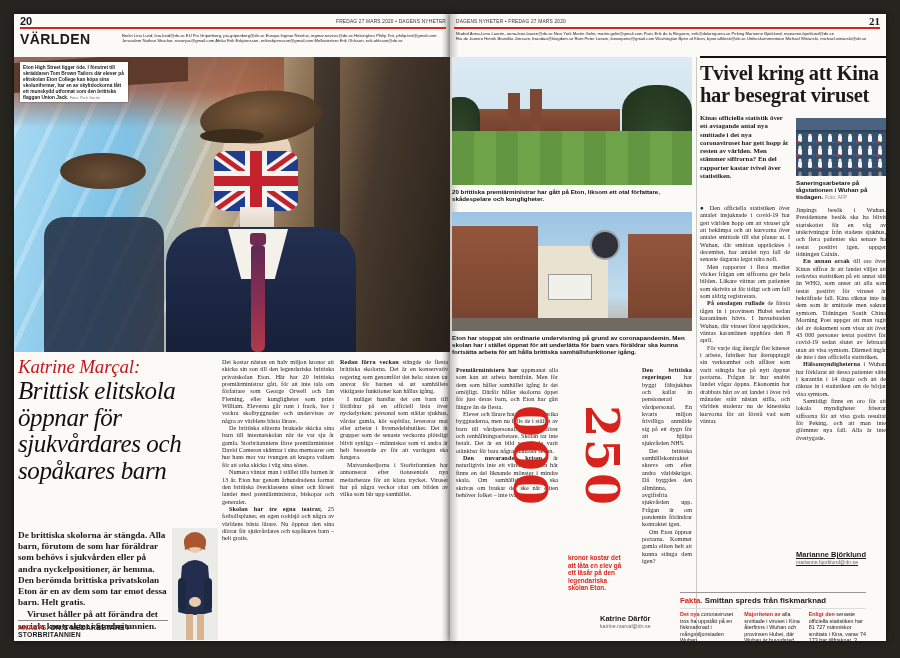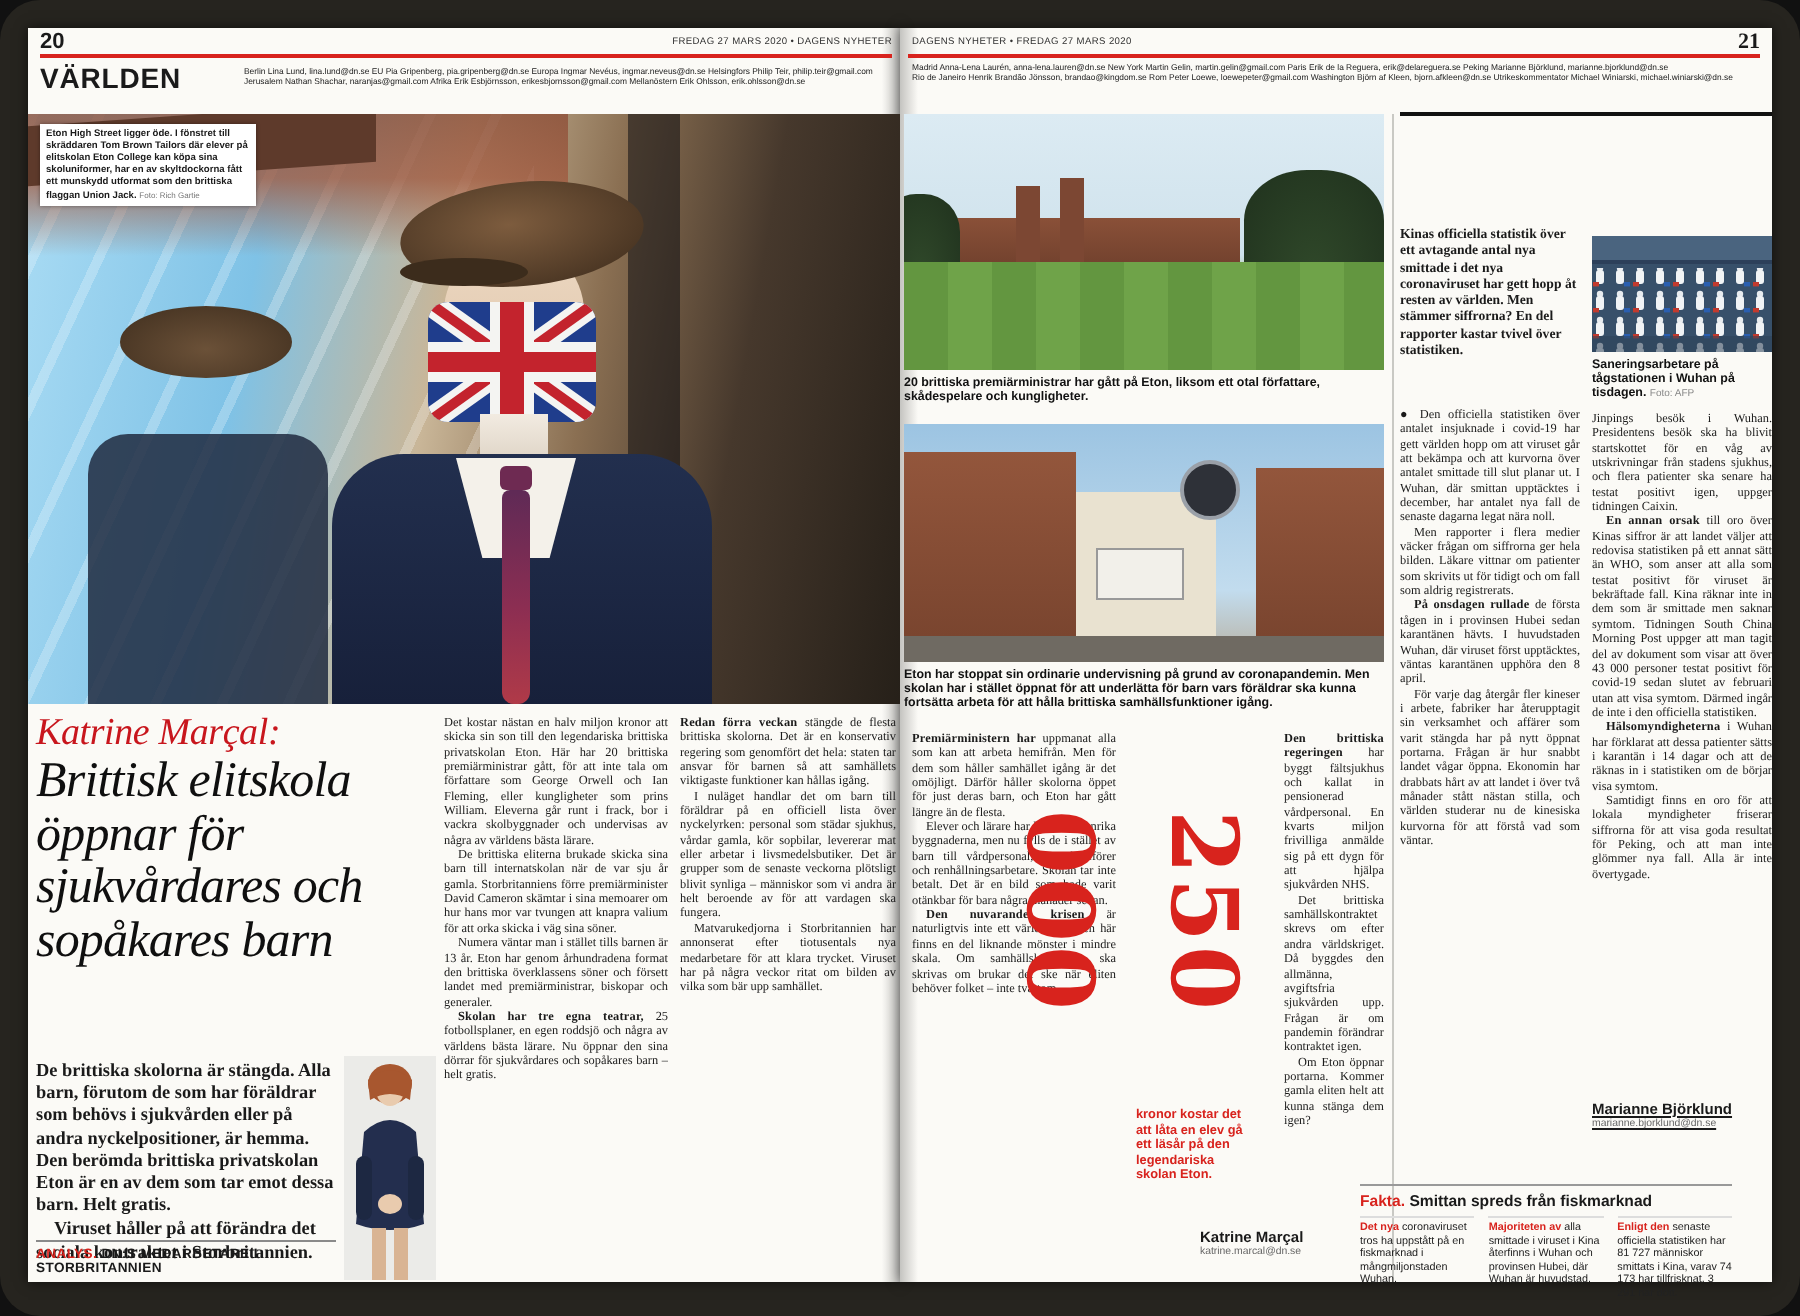--- a/index.html
+++ b/index.html
@@ -1,18 +1,18 @@
 <!DOCTYPE html>
 <html><head>
 <meta charset="utf-8">
 <style>
   * { margin:0; padding:0; box-sizing:border-box; }
   body { background:#111; }
   #canvas { position:relative; width:900px; height:658px; background:#26241f; overflow:hidden;
-            font-family:"Liberation Serif", serif; color:#1a1a1a;border-radius:20px; }
+            font-family:"Liberation Serif", serif; color:#1a1a1a; }
   .abs { position:absolute; }
   .sheet { background:#fbfaf6; box-shadow:0 0 6px rgba(0,0,0,.6); }
   .fold { background:linear-gradient(90deg, rgba(0,0,0,0) 0%, rgba(0,0,0,.22) 50%, rgba(0,0,0,0) 100%); }
   .pagenum { font:bold 11px "Liberation Sans", sans-serif; }
   .dateline { font:4.8px "Liberation Sans", sans-serif; color:#333; letter-spacing:.2px; }
   .rule-red { background:#d8231d; height:2px; }
   .section-title { font:bold 14px "Liberation Sans", sans-serif; letter-spacing:.4px; }
   .corr { font:4.2px "Liberation Sans", sans-serif; line-height:5.4px; color:#222; }
   .band { background:#d8231d; color:#fff; font:italic bold 10px "Liberation Sans", sans-serif;
           line-height:15px; padding-left:7px; }
@@ -228,27 +228,28 @@
 
   <div class="abs bignum" style="left:638px;top:366px;width:180px;height:72px;">250 000</div>
   <div class="abs numcap" style="left:568px;top:554px;width:58px;">kronor kostar det att låta en elev gå ett läsår på den legendariska skolan Eton.</div>
 
   <div class="abs bodycol" style="left:642px;top:366px;width:50px;height:240px;">
       <p><b>Den brittiska regeringen </b>har byggt fältsjukhus och kallat in pensionerad vårdpersonal. En kvarts miljon frivilliga anmälde sig på ett dygn för att hjälpa sjukvården NHS.</p>
       <p>Det brittiska samhällskontraktet skrevs om efter andra världskriget. Då byggdes den allmänna, avgiftsfria sjukvården upp. Frågan är om pandemin förändrar kontraktet igen.</p>
       <p>Om Eton öppnar portarna. Kommer gamla eliten helt att kunna stänga dem igen?</p>
     </div>
   <div class="abs byline" style="left:600px;top:614px;width:92px;">
-    <div>Katrine Marçal</div>
+    <div>Katrine Därför</div>
     <div class="mail">katrine.marcal@dn.se</div>
   </div>
 
   <div class="abs vrule" style="left:696px;top:57px;height:584px;"></div>
 
   <div class="abs hrule-dark" style="left:700px;top:56px;width:186px;"></div>
+  <div class="abs headline2" style="left:700px;top:62px;width:188px;">Tvivel kring att Kina har besegrat viruset</div>
   <div class="abs bodycol lead2" style="left:700px;top:114px;width:90px;height:86px;">Kinas officiella statistik över ett avtagande antal nya smittade i det nya coronaviruset har gett hopp åt resten av världen. Men stämmer siffrorna? En del rapporter kastar tvivel över statistiken.</div>
 
   <div class="abs photo" style="left:796px;top:118px;width:90px;height:58px;">
     <svg width="90" height="58" viewBox="0 0 90 58">
       <defs>
         <pattern id="crew" width="20" height="13" patternUnits="userSpaceOnUse">
           <rect width="20" height="13" fill="none"></rect>
           <circle cx="4" cy="3" r="1.6" fill="#e8ecef"></circle>
             <rect x="2" y="4" width="4" height="7" rx="1.5" fill="#f0f3f5"></rect>
             <rect x="0.5" y="10" width="3" height="2.2" fill="#c23a2e"></rect>

